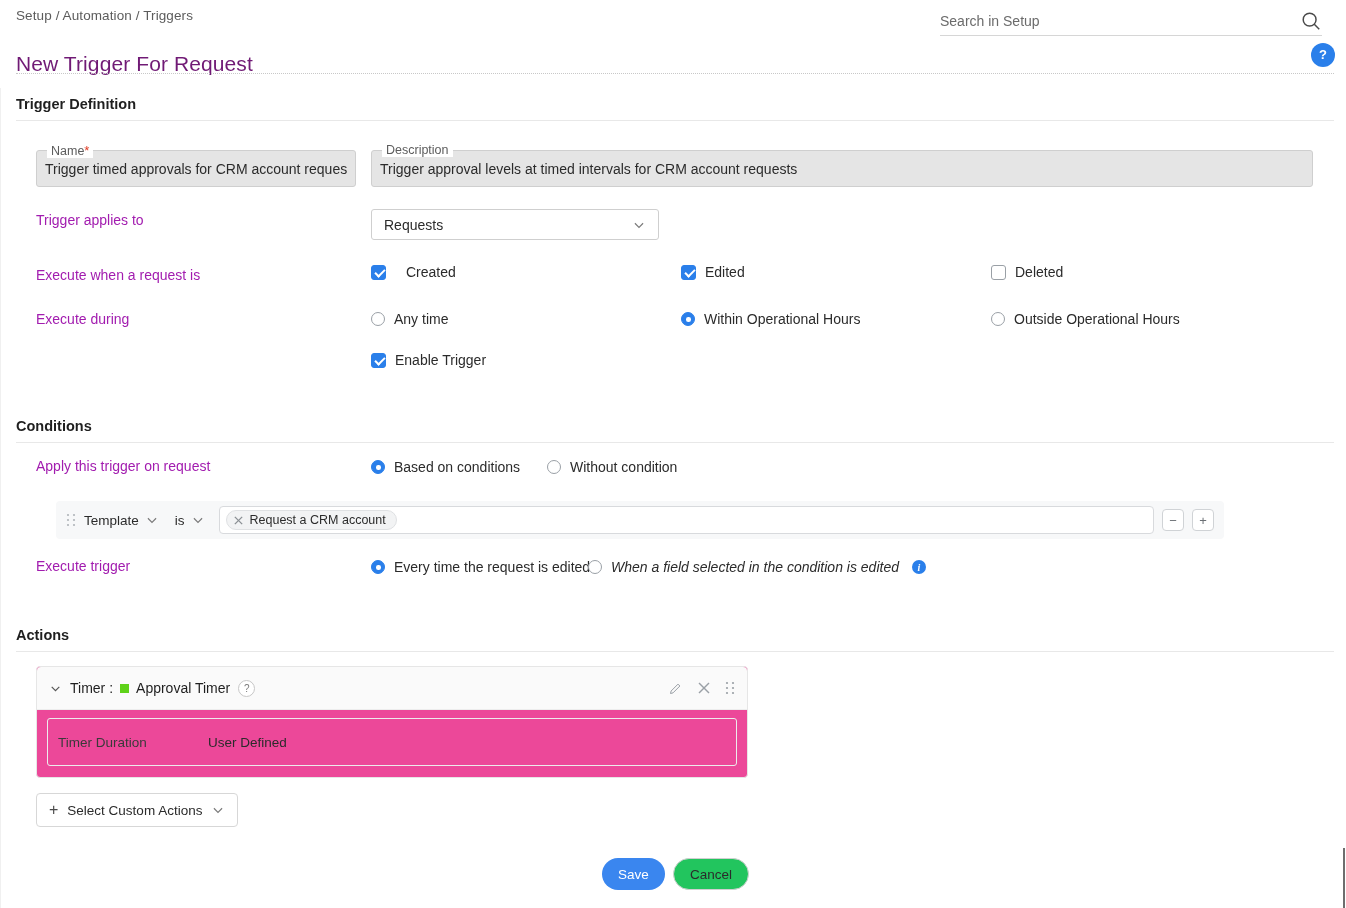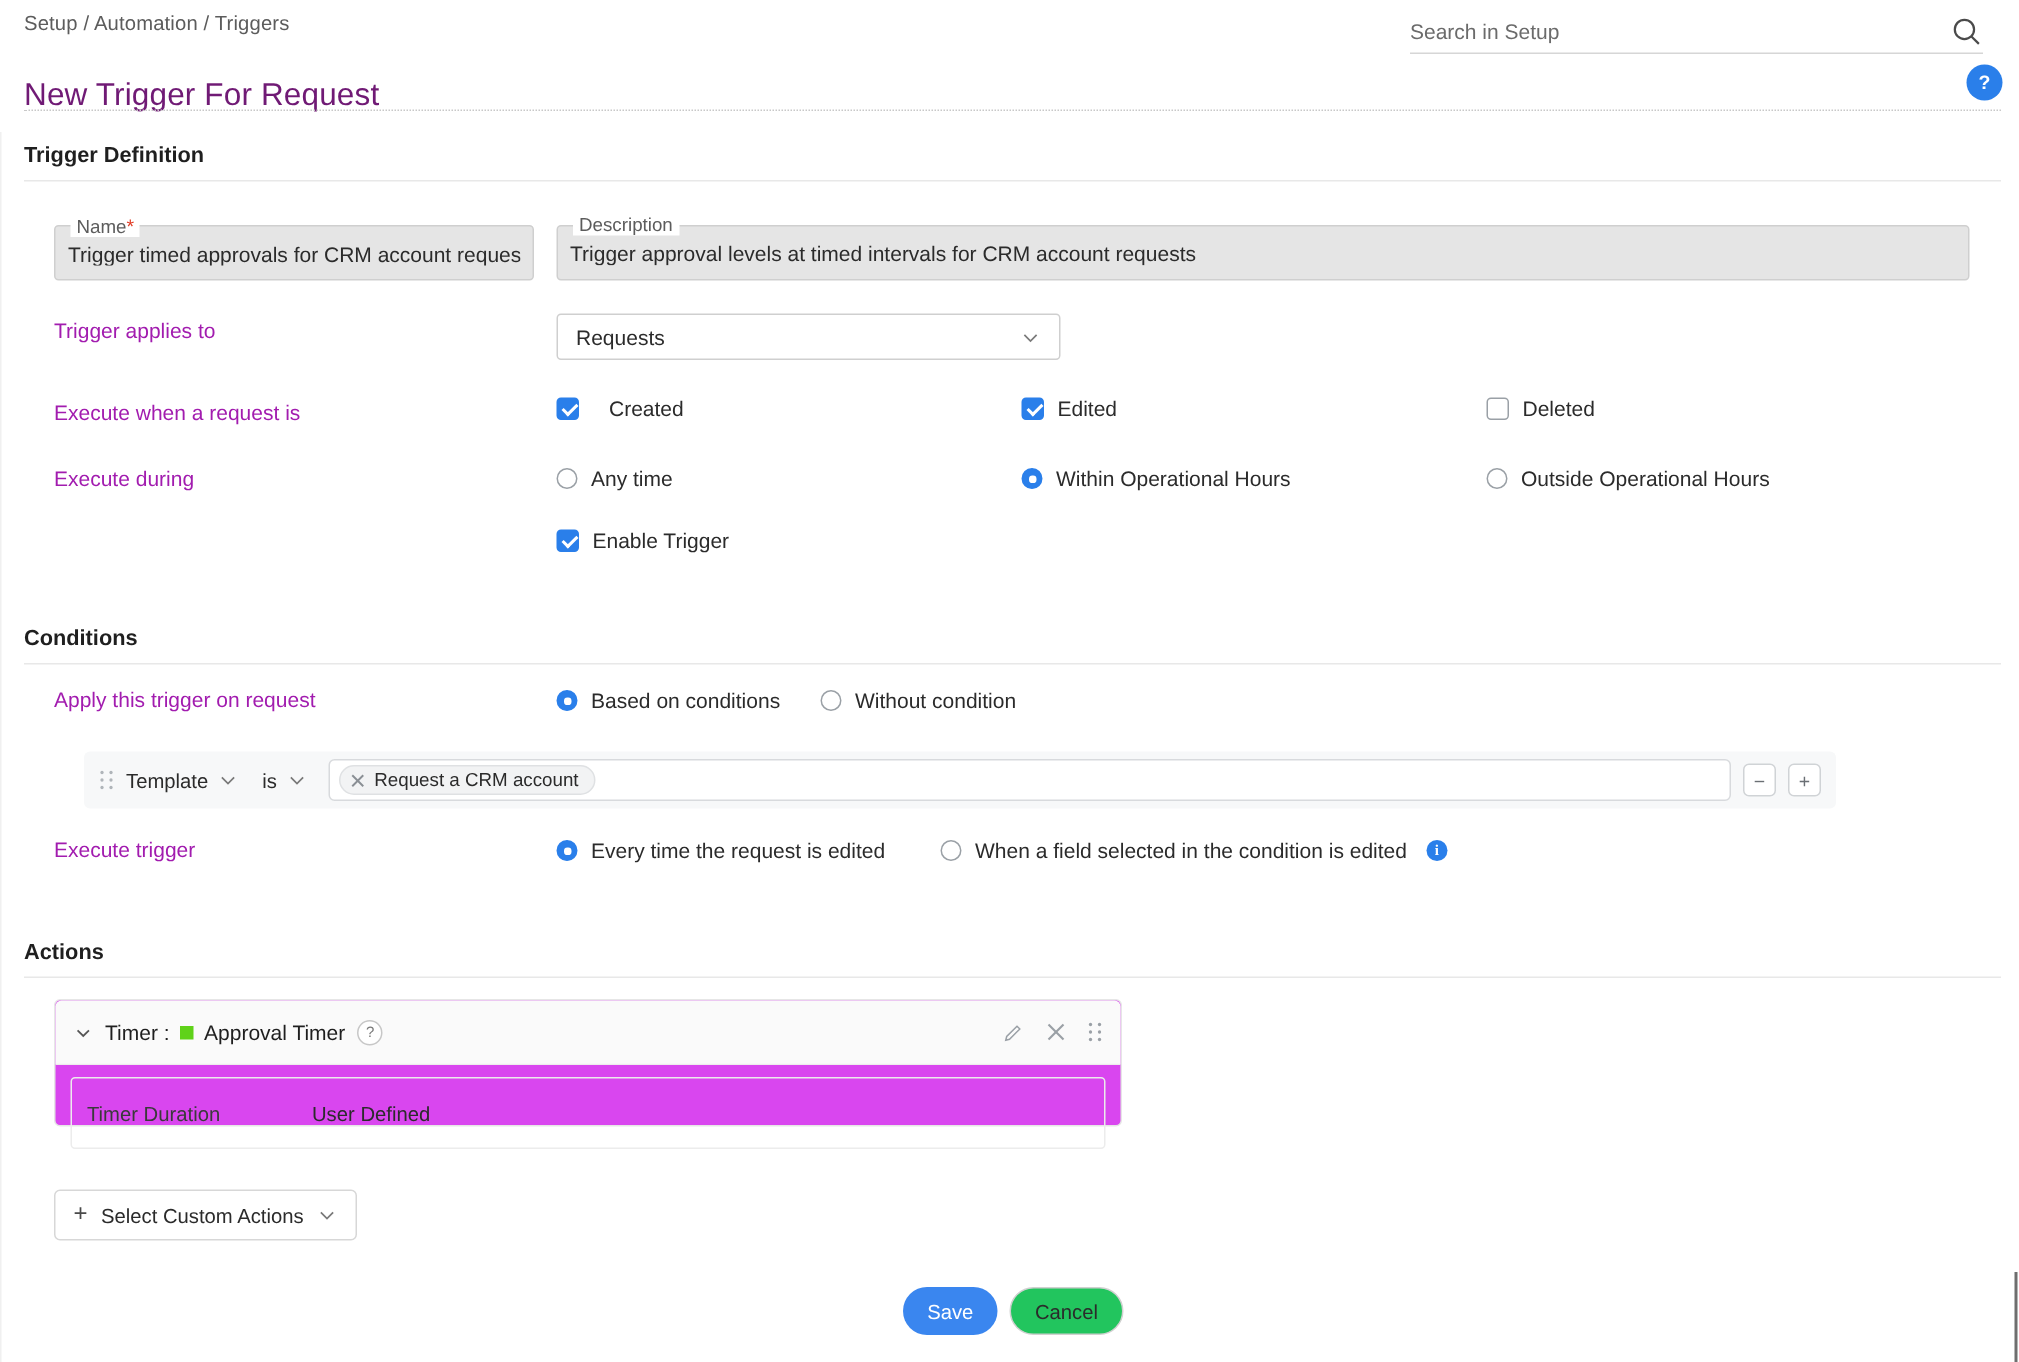--- a/index.html
+++ b/index.html
@@ -150,22 +150,22 @@
   .chip-x { width: 11px; height: 11px; color: #8a8f94; flex: 0 0 auto; cursor: pointer; }
   .pm-btn {
     width: 22px; height: 22px; border: 1px solid #d0d3d6; border-radius: 4px;
     background: #fff; display: inline-flex; align-items: center;
     justify-content: center; cursor: pointer; margin-left: 8px;
     color: #6a6f74; font-size: 13px; padding: 0;
   }
 
   
   .timer-card {
-    position: absolute; left: 36px; top: 666px; width: 712px; height: 85px;
-    border: 1px solid #e6e6e6; border-radius: 4px; background: #d946ef;
+    position: absolute; left: 36px; top: 666px; width: 712px; height: 112px;
+    border: 1px solid #e6e6e6; border-radius: 4px; background: #ec4899;
   }
   .timer-head {
     height: 43px; background: #fafafa; border-bottom: 1px solid #ededed;
     display: flex; align-items: center; padding: 0 12px; gap: 8px;
     border-radius: 4px 4px 0 0;
   }
   .timer-title { font-size: 14px; color: #1f1f1f; display: flex; align-items: center; gap: 7px; }
   .green-sq { width: 9px; height: 9px; background: #5fd219; display: inline-block; }
   .q-circle {
     width: 17px; height: 17px; border-radius: 50%; border: 1px solid #c7c7c7;
@@ -234,21 +234,21 @@
     </div>
     <input class="field-value" type="text" value="Trigger timed approvals for CRM account requests" style="">
   </div>
 
   <div class="fieldset-box" style="left:371px; top:150px; width:942px; height:37px;">
     <div class="fieldset-legend">Description</div>
     <input class="field-value" type="text" value="Trigger approval levels at timed intervals for CRM account requests" style="">
   </div>
 
   <div class="row-label" style="left:36px; top:212px;">Trigger applies to</div>
-  <div class="select-box" style="left:371px; top:209px; width:336px; height:31px;">
+  <div class="select-box" style="left:371px; top:209px; width:288px; height:31px;">
     <span class="select-value">Requests</span>
     <svg class="chev" viewBox="0 0 24 24" fill="none" stroke="currentColor" stroke-width="2">
       <polyline points="5,9 12,16 19,9"></polyline>
     </svg>
   </div>
 
   <div class="row-label" style="left:36px; top:267px;">Execute when a request is</div>
 
   <label class="opt" style="left:371px; top:264px;gap:20px;">
     <span class="cb checked"></span>
@@ -330,21 +330,21 @@
     <button class="pm-btn">−</button>
     <button class="pm-btn">+</button>
   </div>
 
   <div class="row-label" style="left:36px; top:558px;">Execute trigger</div>
 
   <label class="opt" style="left:371px; top:559px;">
     <span class="rb checked"></span>
     <span>Every time the request is edited</span>
   </label>
-  <label class="opt" style="left:627px; top:559px;">
+  <label class="opt" style="left:588px; top:559px;font-style:italic;">
     <span class="rb"></span>
     <span>When a field selected in the condition is edited</span>
     <span class="info-dot">i</span>
   </label>
 
   <div class="section-title" style="left:16px; top:627px;">Actions</div>
   <div class="section-rule" style="left:16px; top:651px; width:1318px;"></div>
 
   <div class="timer-card">
     <div class="timer-head">

